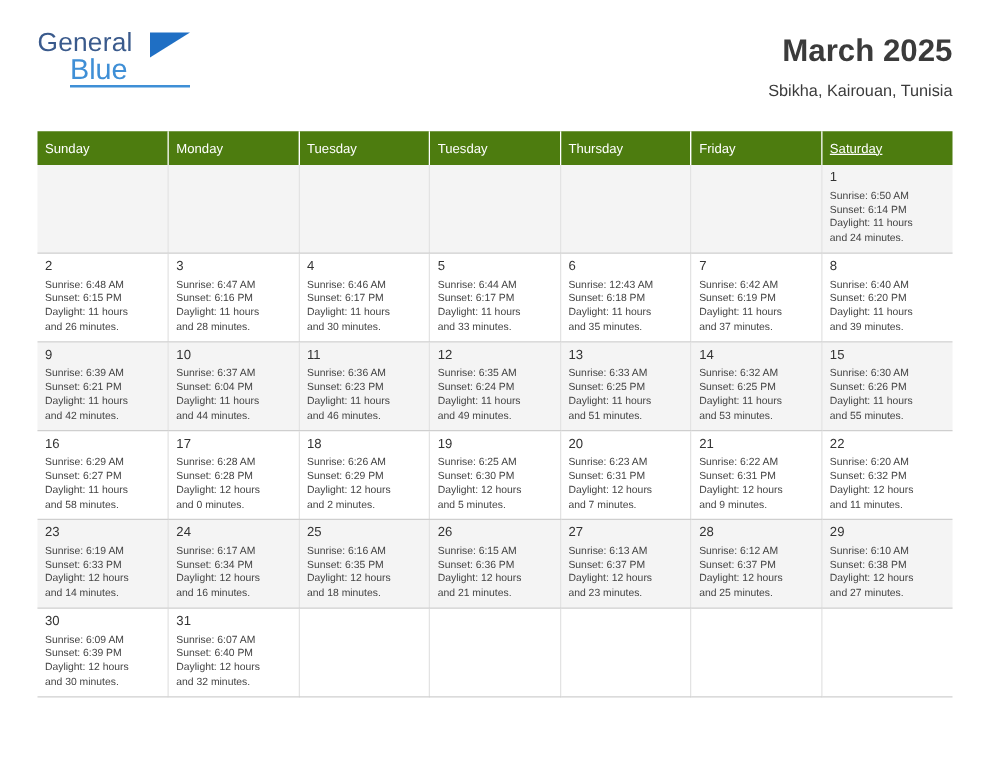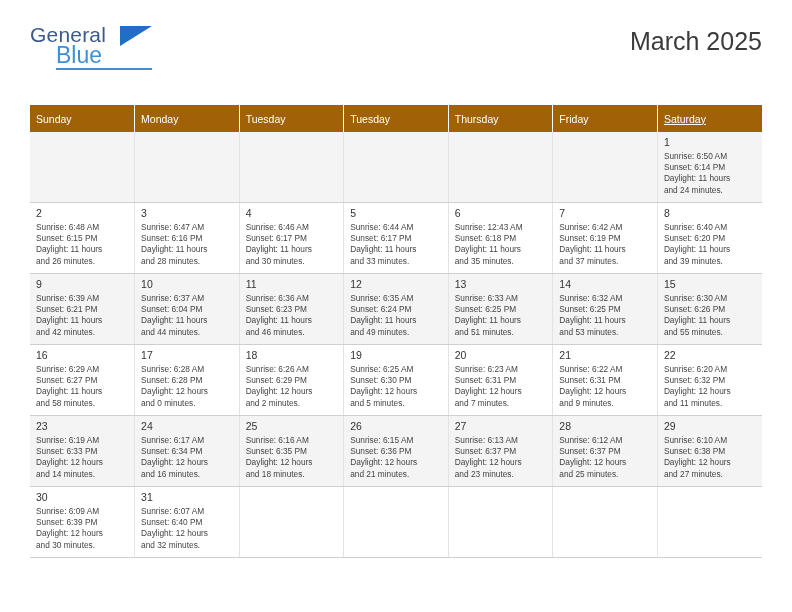--- a/index.html
+++ b/index.html
@@ -68,37 +68,37 @@
     background: #3f8fd6;
   }
   .title-block {
     text-align: right;
     padding-top: 2px;
   }
   .title {
     font-size: 25px;
     color: #3b3b3b;
     line-height: 30px;
-    font-weight: normal;
+    font-weight: bold;
   }
   .subtitle {
     font-size: 13px;
     color: #3b3b3b;
     line-height: 20px;
     margin-top: 7px;
   }
   
   table.cal {
     border-collapse: collapse;
     width: 732px;
     margin-top: 13px;
     table-layout: fixed;
   }
   table.cal th {
-    background: #a16207;
+    background: #4d7c0f;
     color: #ffffff;
     font-size: 10.5px;
     font-weight: normal;
     text-align: left;
     padding: 5px 0 5px 6px;
     height: 17px;
     border-right: 1px solid #ffffff;
   }
   table.cal th:last-child { border-right: none; text-decoration: underline; }
   table.cal td {
@@ -137,20 +137,21 @@
 
   <div class="header">
     <div class="logo">
       <div class="logo-general">General</div>
       <div class="logo-blue">Blue</div>
       <div class="logo-flag"></div>
       <div class="logo-underline"></div>
     </div>
     <div class="title-block">
       <div class="title">March 2025</div>
+      <div class="subtitle">Sbikha, Kairouan, Tunisia</div>
     </div>
   </div>
 
   <table class="cal">
     <thead>
       <tr>
         <th>Sunday</th>
         <th>Monday</th>
         <th>Tuesday</th>
         <th>Tuesday</th>

